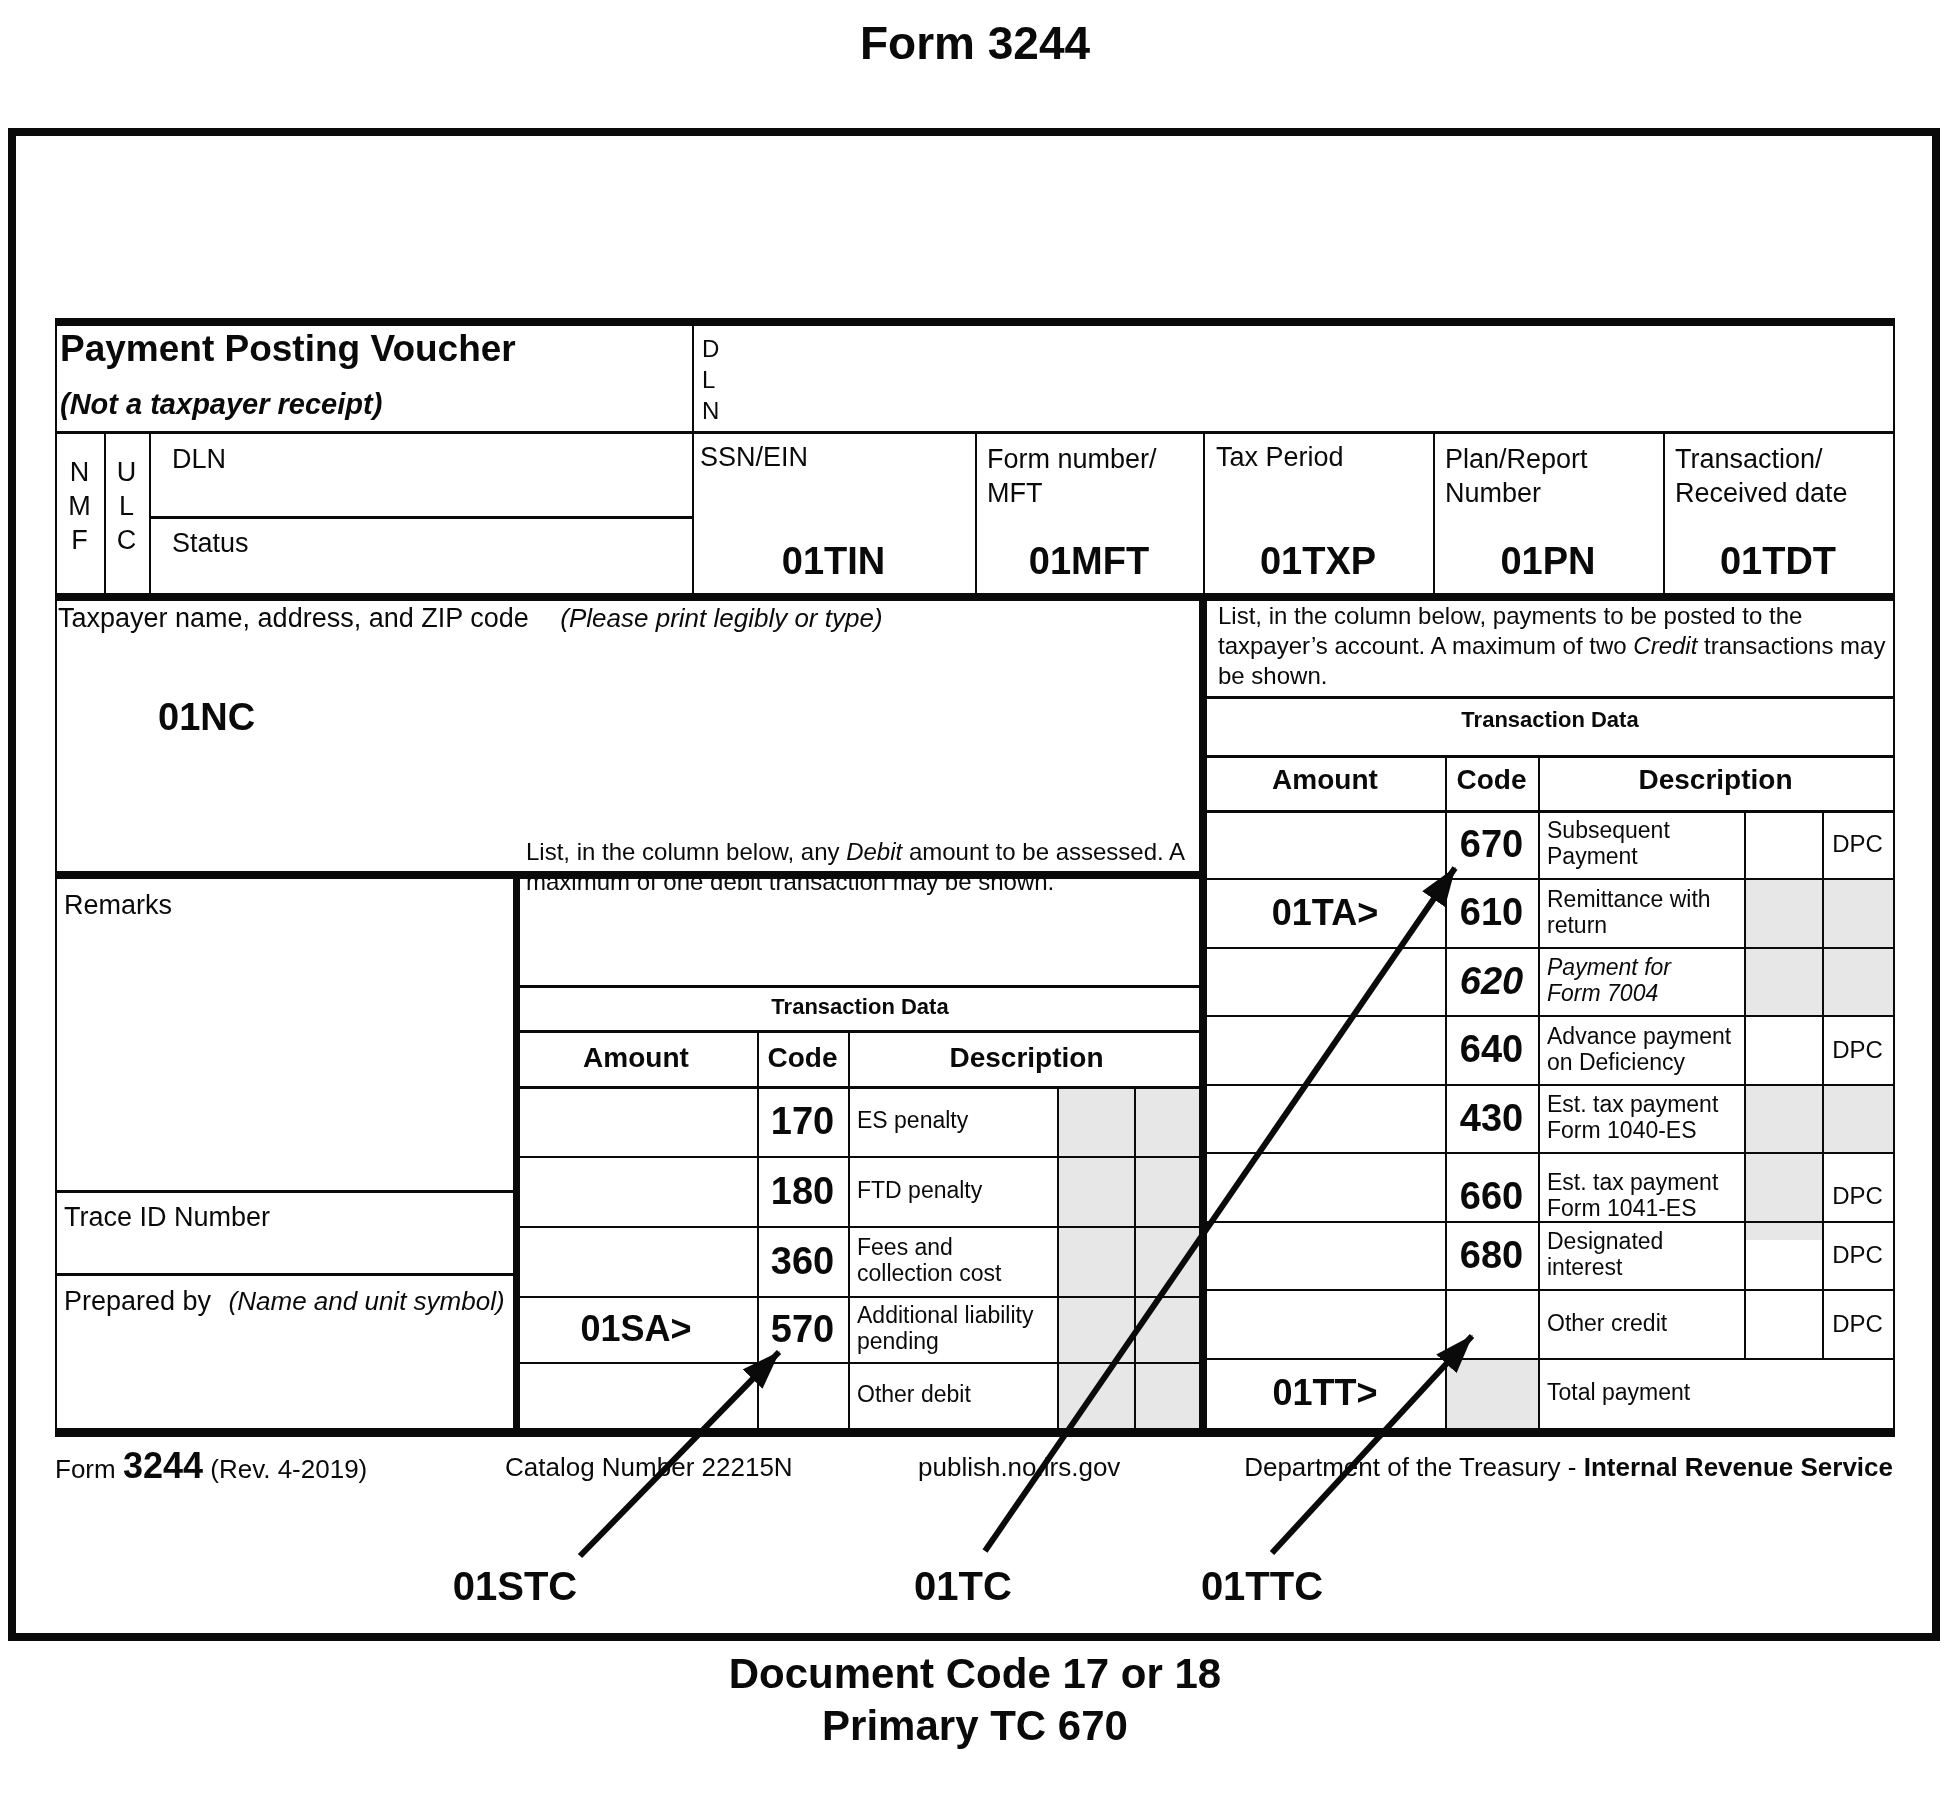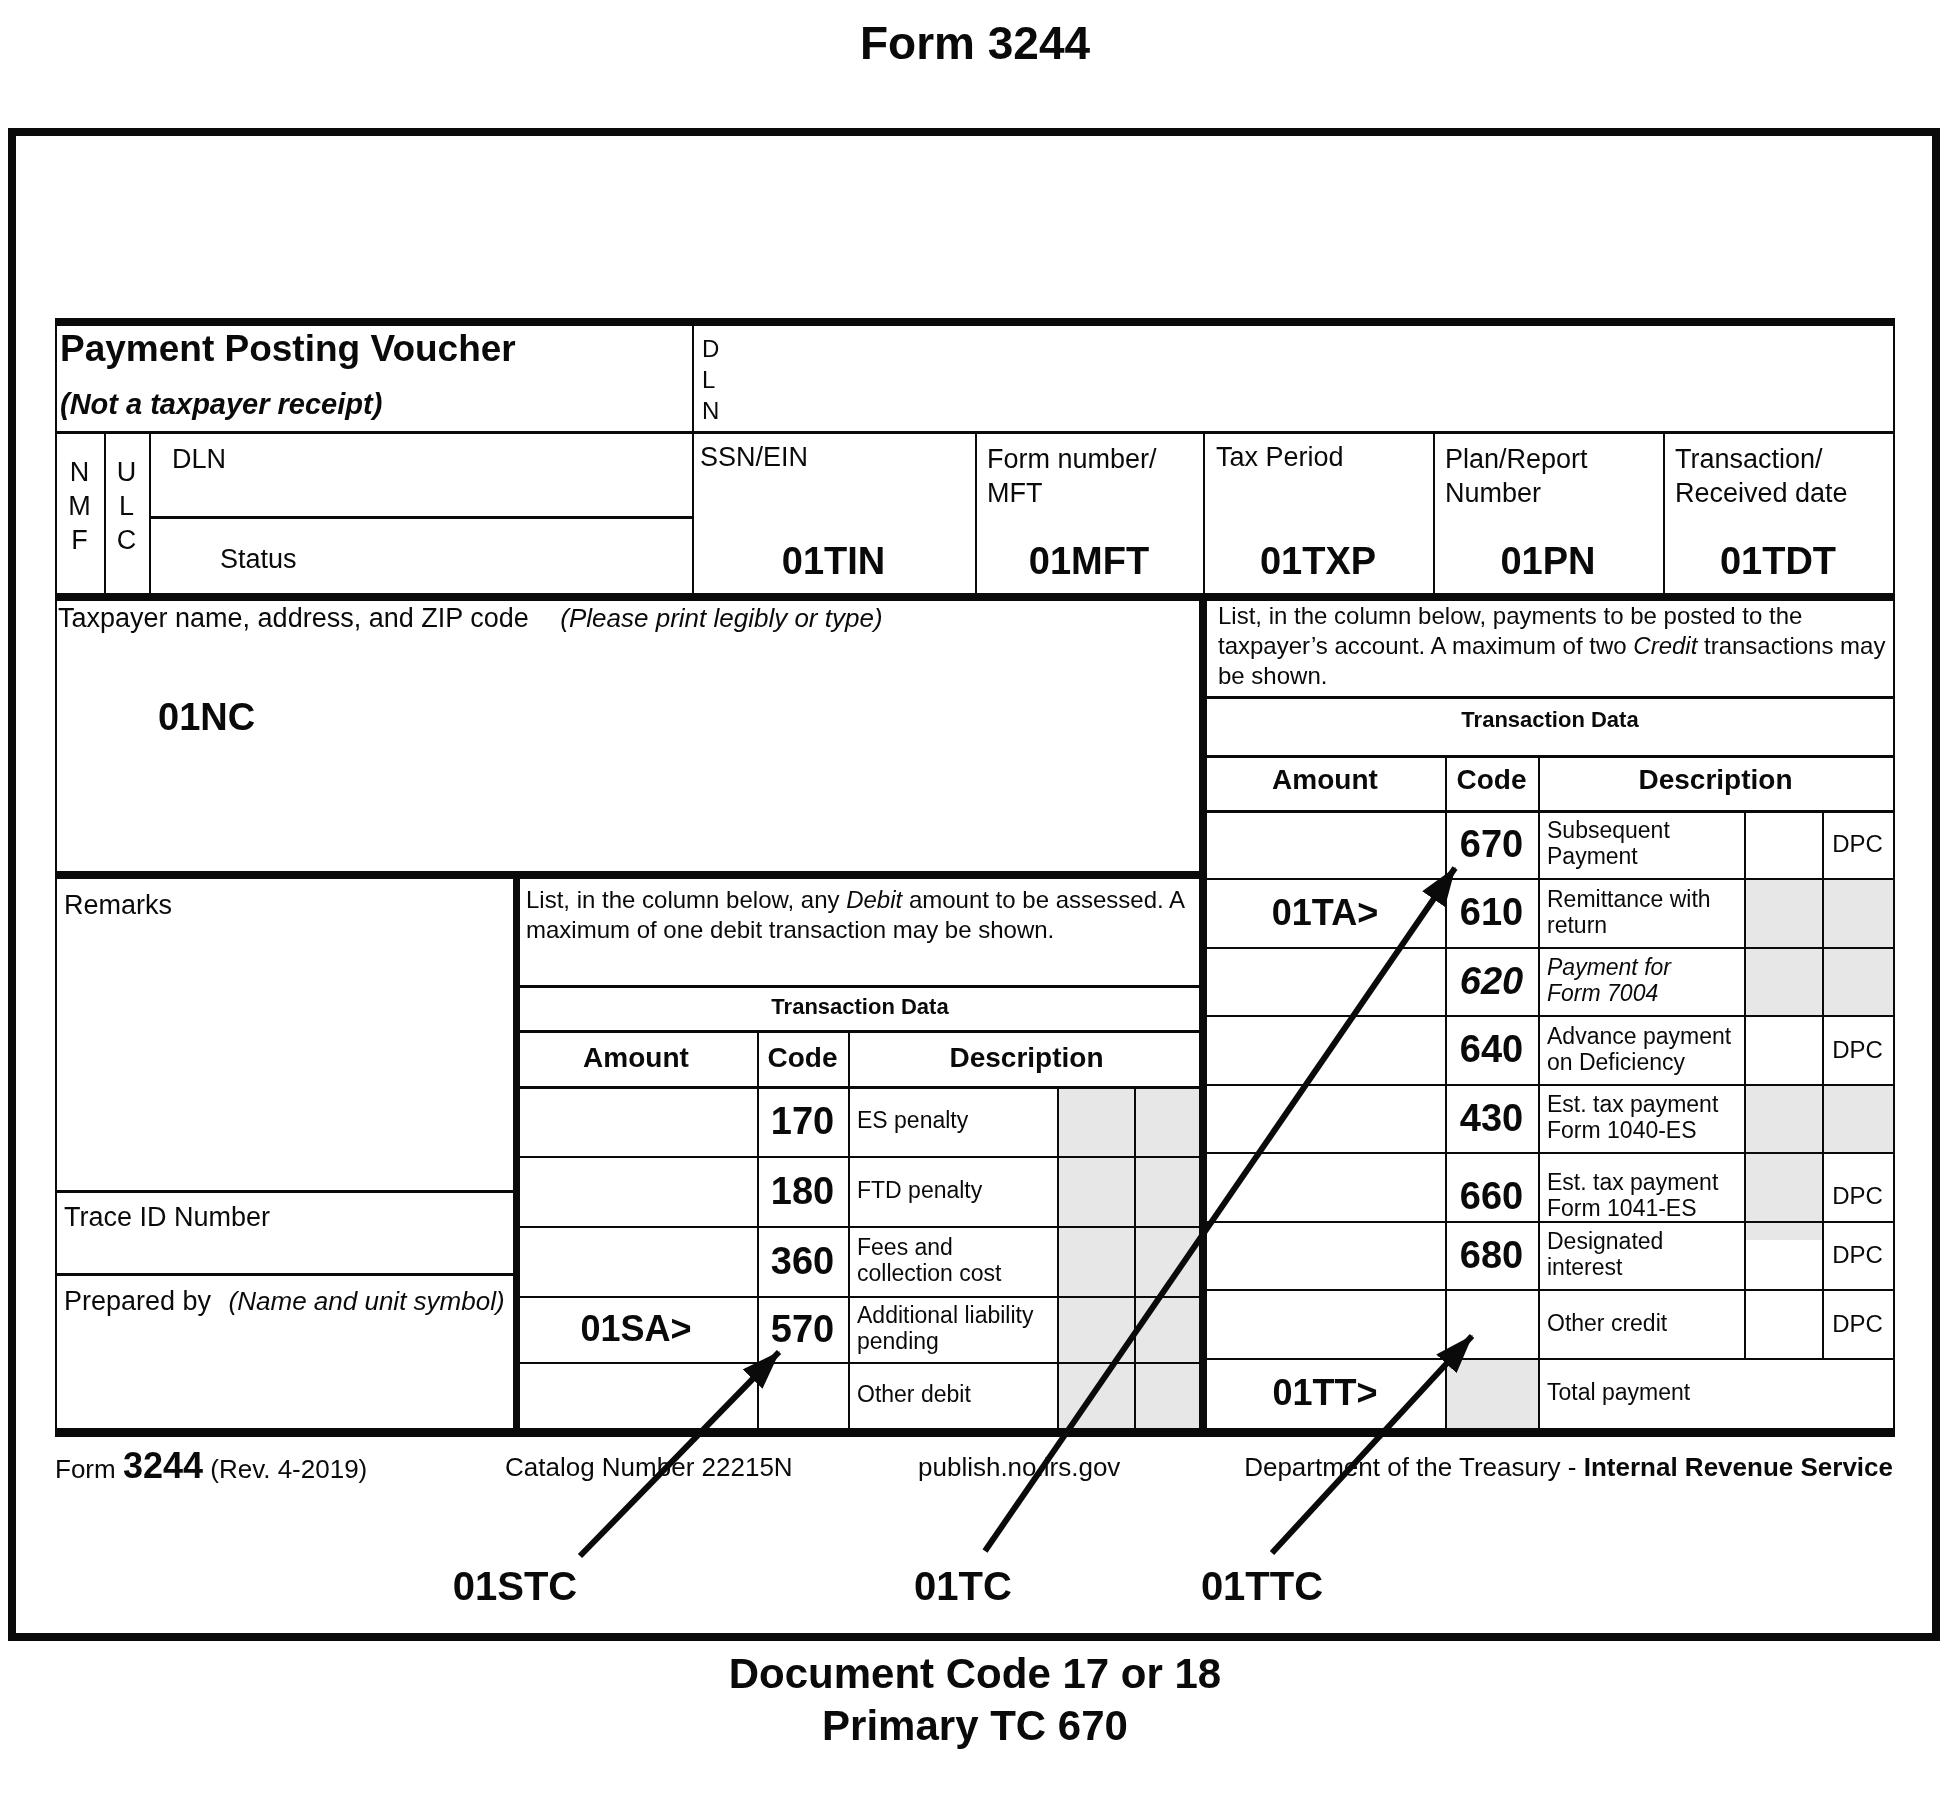--- a/index.html
+++ b/index.html
@@ -51,21 +51,21 @@
     <span>N</span>
     <span>M</span>
     <span>F</span>
   </div>
   <div class="t vstack ctr" style="left:104px;top:455px;width:45px;font-size:27px;line-height:34px;">
     <span>U</span>
     <span>L</span>
     <span>C</span>
   </div>
   <div class="t lbl" style="left:172px;top:444px;">DLN</div>
-  <div class="t lbl" style="left:172px;top:544px;margin-left:48px;">Status</div>
+  <div class="t lbl" style="left:172px;top:528px;">Status</div>
 
   <div class="t lbl" style="left:700px;top:442px;">SSN/EIN</div>
   <div class="t value" style="left:692px;top:540px;width:283px;">01TIN</div>
 
   <div class="t vstack lbl2" style="left:987px;top:442px;">
     <span>Form number/</span>
     <span>MFT</span>
   </div>
   <div class="t value" style="left:975px;top:540px;width:228px;">01MFT</div>
 
@@ -90,21 +90,21 @@
   </div>
   <div class="t b" style="left:158px;top:696px;font-size:38px;">01NC</div>
 
   <div class="t lbl" style="left:64px;top:890px;">Remarks</div>
   <div class="t lbl" style="left:64px;top:1202px;">Trace ID Number</div>
   <div class="t" style="left:64px;top:1286px;font-size:27px;">
     <span>Prepared by</span>
     <span class="i" style="margin-left:10px;font-size:26px;">(Name and unit symbol)</span>
   </div>
 
-  <div class="t intro wrap" style="left:526px;top:885px;width:658px;">
+  <div class="t intro wrap" style="left:526px;top:837px;width:658px;">
     <span>List, in the column below, any </span><span class="i">Debit</span><span> amount to be assessed. A maximum of one debit transaction may be shown.</span>
   </div>
   <div class="t secthead" style="left:515px;top:994px;width:690px;">Transaction Data</div>
   <div class="t colhead" style="left:515px;top:1042px;width:242px;">Amount</div>
   <div class="t colhead" style="left:757px;top:1042px;width:91px;">Code</div>
   <div class="t colhead" style="left:848px;top:1042px;width:357px;">Description</div>
 
   <div class="row" style="left:515px;top:1086px;height:70px;">
     <div class="cell code-cell" style="left:242px;width:91px;">170</div>
     <div class="cell desc-cell" style="left:333px;width:209px;">

